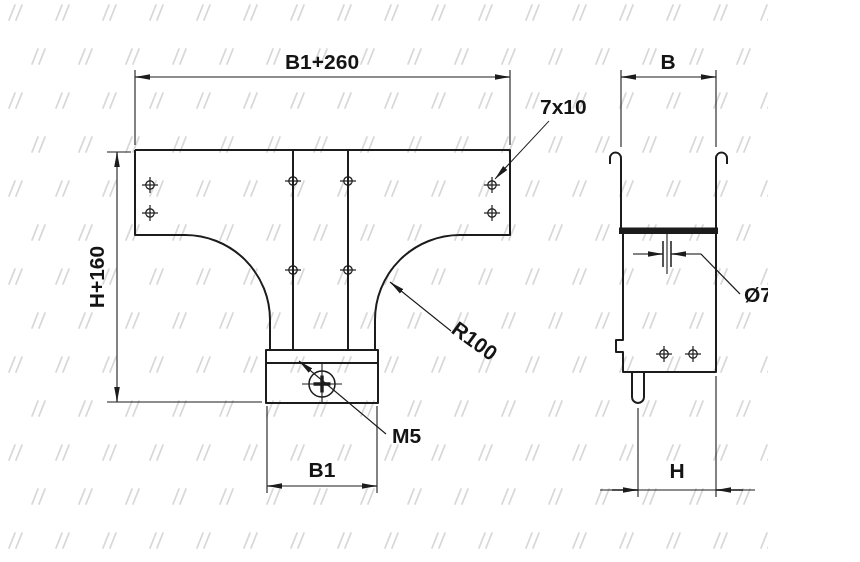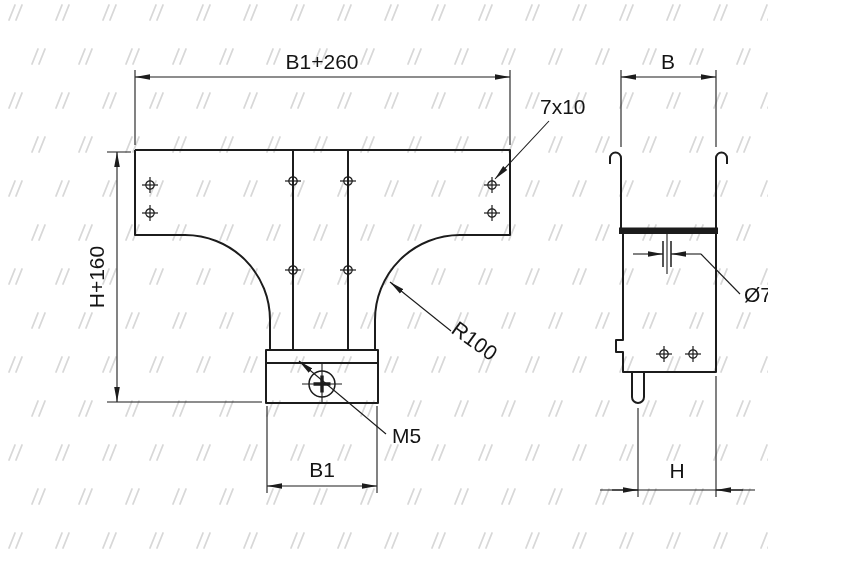--- a/index.html
+++ b/index.html
@@ -1,19 +1,20 @@
 <!DOCTYPE html>
 <html><head>
 <meta charset="utf-8">
 <style>
   html,body { margin:0; padding:0; background:#ffffff; }
   .canvas {
     position:relative; width:768px; height:562px;
     background:#ffffff; overflow:hidden;
     font-family:"Liberation Sans", sans-serif;
+    font-weight:bold;
   }
   svg { position:absolute; left:0; top:0; }
   .ol  { stroke:#1c1c1c; stroke-width:2;   fill:none; stroke-linejoin:round; }
   .md  { stroke:#1c1c1c; stroke-width:1.5; fill:none; }
   .dm  { stroke:#1c1c1c; stroke-width:1.1; fill:none; }
   .bold-cross { stroke:#1c1c1c; stroke-width:3.4; fill:none; }
   .lbl { font-family:"Liberation Sans", sans-serif; font-size:21px; fill:#141414; }
 </style>
 </head>
 <body>

